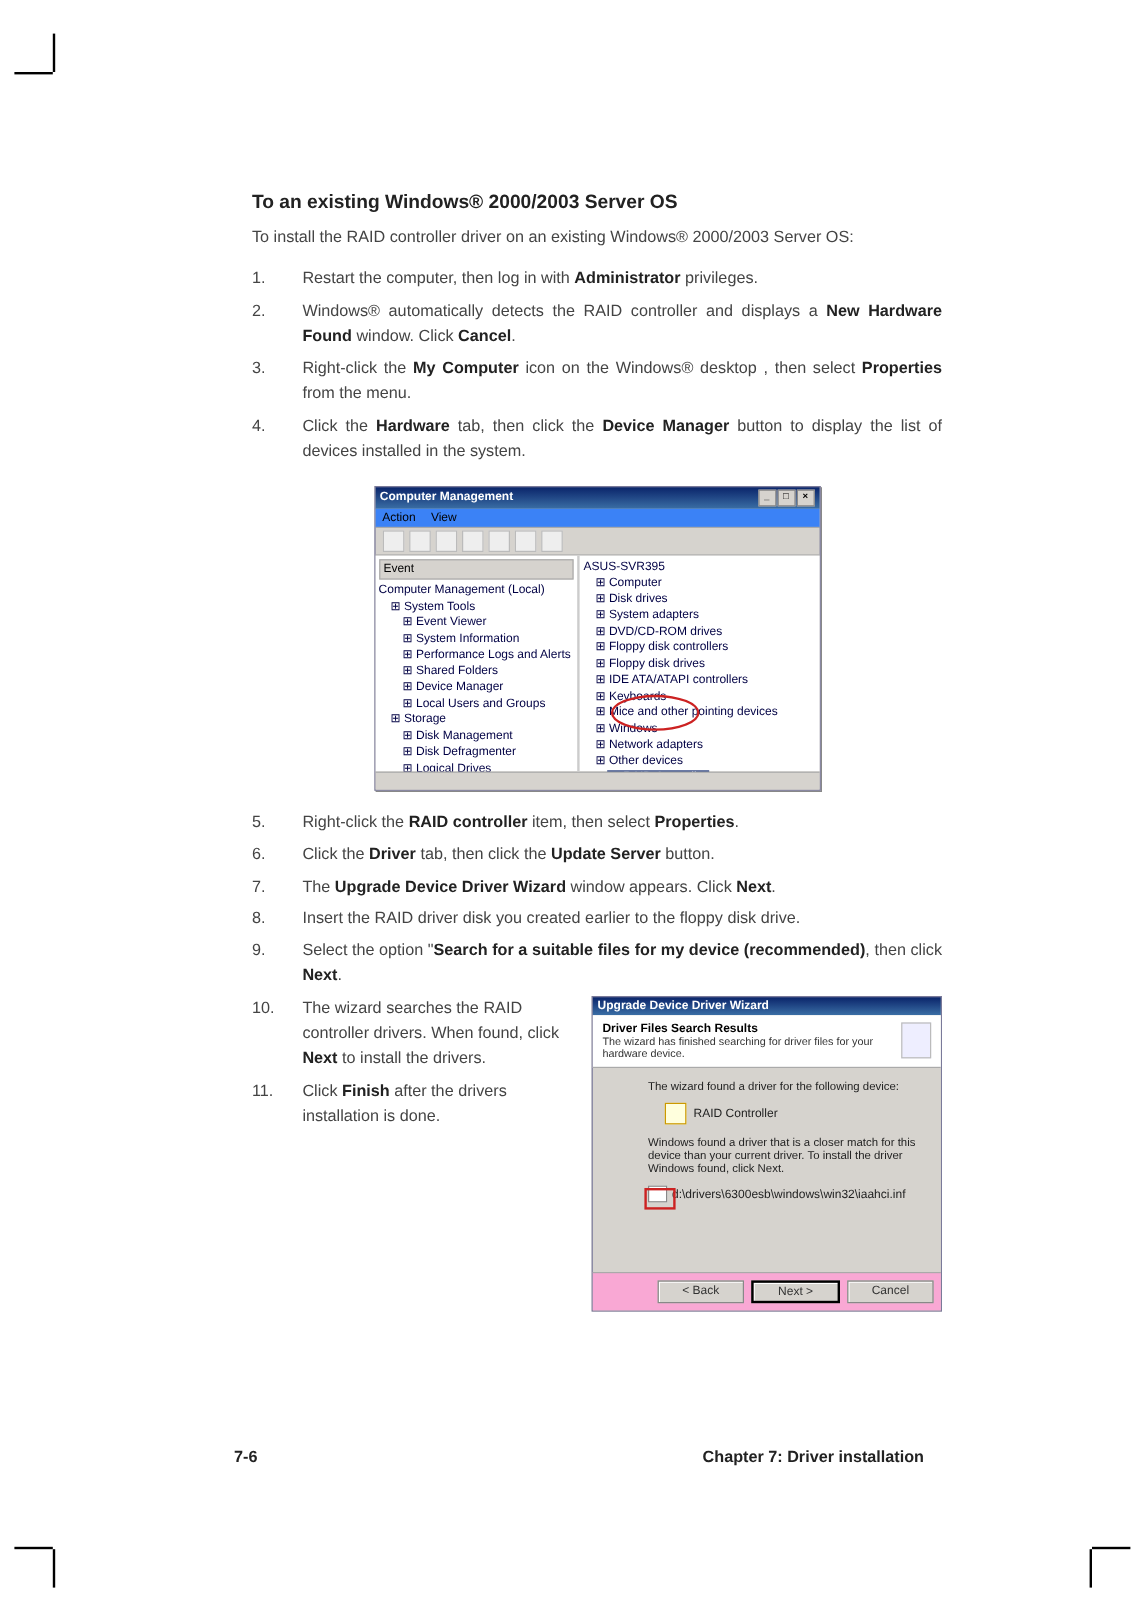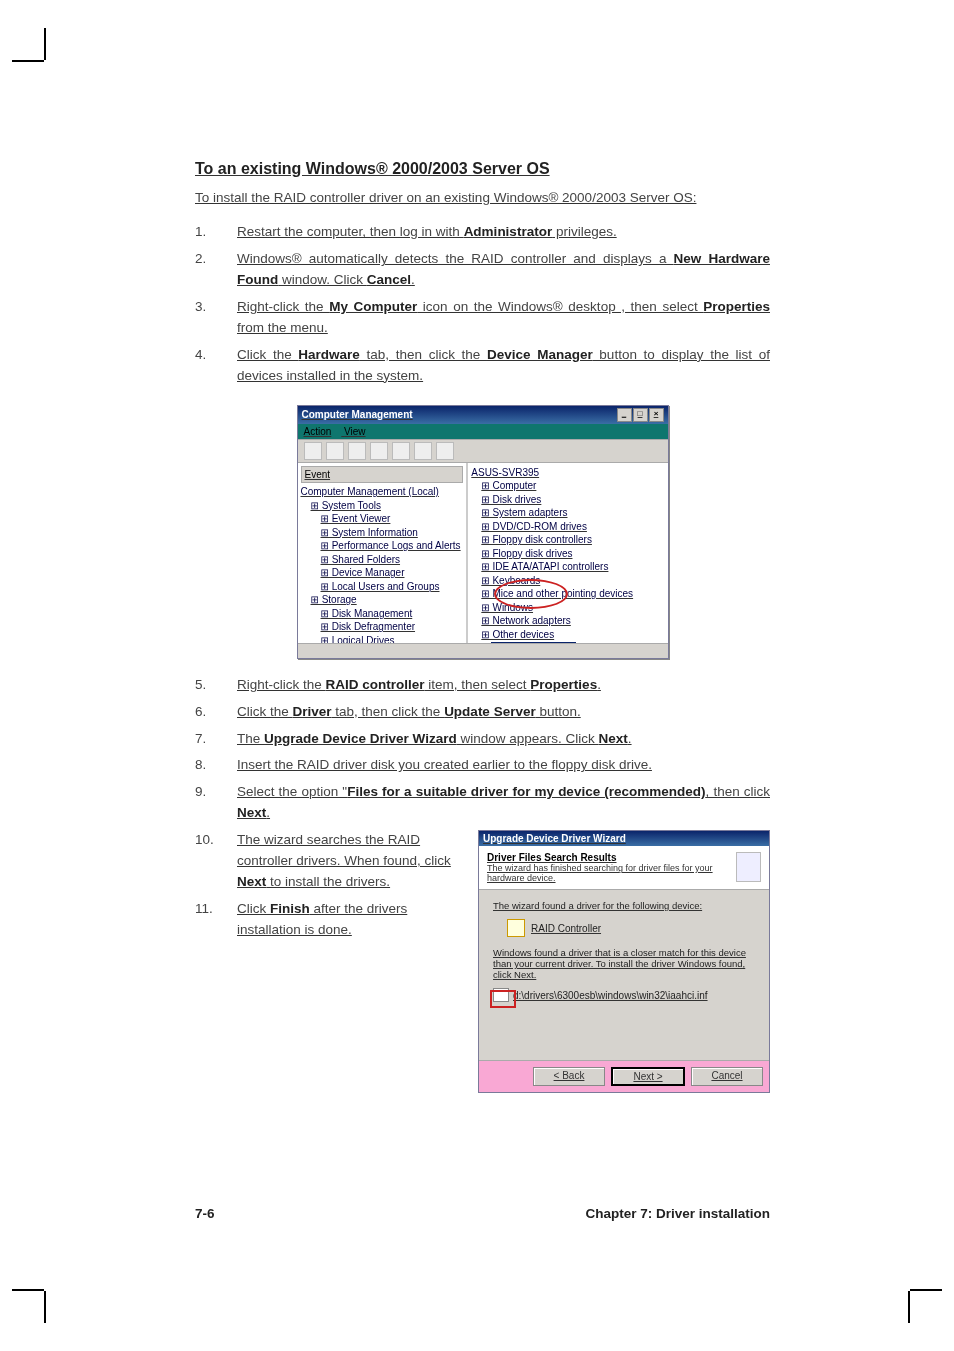--- a/index.html
+++ b/index.html
@@ -18,24 +18,23 @@
   .crop-tl::after  { content:""; position:absolute; width:2px; height:32px; background:#000; left:0; top:-32px; }
   .crop-bl { bottom: 60px; left: 44px; }
   .crop-bl::before { content:""; position:absolute; width:32px; height:2px; background:#000; left:-32px; bottom:0; }
   .crop-bl::after  { content:""; position:absolute; width:2px; height:32px; background:#000; left:0; bottom:-32px; }
   .crop-br { bottom: 60px; right: 44px; }
   .crop-br::before { content:""; position:absolute; width:32px; height:2px; background:#000; right:-32px; bottom:0; }
   .crop-br::after  { content:""; position:absolute; width:2px; height:32px; background:#000; right:0; bottom:-32px; }
 
   .page {
     position: absolute;
-    left: 195px;
+    left: 210px;
     top: 160px;
     width: 575px;
-    text-decoration: underline;
   }
   h2.section {
     font-size: 16px;
     font-weight: bold;
     color: #222;
     margin: 0 0 10px 0;
   }
   .intro {
     font-size: 13.5px;
     line-height: 1.5;
@@ -83,21 +82,21 @@
     padding: 2px 4px;
     display: flex;
     justify-content: space-between;
     align-items: center;
     font-size: 10px;
     font-weight: bold;
   }
   .winbtns { display:flex; gap:1px; }
   .winbtn { width:13px; height:12px; background:#d6d3ce; border:1px solid #888; color:#000; font-size:8px; text-align:center; line-height:10px; }
   .menubar {
-    background:#0f766e; padding:2px 6px; border-bottom:1px solid #aaa;
+    background:#3b82f6; padding:2px 6px; border-bottom:1px solid #aaa;
     font-size:10px; color:#000;
   }
   .menubar span { margin-right:10px; }
   .toolbar { padding:2px 6px; border-bottom:1px solid #aaa; display:flex; gap:4px; }
   .tbicon { width:16px; height:16px; background:#eee; border:1px solid #bbb; }
   .split { display:flex; background:#fff; height:180px; }
   .treepane { width:44%; border-right:2px solid #ccc; padding:3px; color:#004; overflow:hidden; }
   .treepane .hdr { background:#d6d3ce; border:1px solid #aaa; padding:1px 3px; margin-bottom:2px; color:#000; }
   .treepane div, .devpane div { white-space:nowrap; line-height:1.35; }
   .devpane { flex:1; padding:3px; color:#004; overflow:hidden; position:relative; }
@@ -118,21 +117,21 @@
     font-family: Tahoma, Arial, sans-serif;
     font-size: 10px;
   }
   .wizhdr {
     background:#fff; padding:6px 8px 6px 8px; border-bottom:1px solid #aaa;
     display:flex; justify-content:space-between; align-items:flex-start;
   }
   .wizhdr .t { font-weight:bold; color:#000; font-size:10px; }
   .wizhdr .s { color:#333; font-size:9px; }
   .wizicon { width:28px; height:28px; border:1px solid #bbb; background:#eef; }
-  .wizbody { background:#d6d3ce; padding:10px 14px 30px 14px; color:#222; position:relative; min-height:130px; }
+  .wizbody { background:#d6d3ce; padding:10px 14px 30px 14px; color:#222; position:relative; min-height:130px;margin-left:32px; }
   .wizbody .line { margin-bottom:8px; font-size:9.5px; }
   .devline { display:flex; align-items:center; gap:6px; margin:4px 0 10px 14px; }
   .devline .ic { width:16px; height:16px; background:#ffd; border:1px solid #c90; }
   .pathbox { display:flex; align-items:center; gap:4px; }
   .pathbox .ic2 { width:14px; height:12px; background:#fff; border:1px solid #888; }
   .redbox { position:absolute; border:2px solid #c22; width:22px; height:14px; left:11px; top:100px; }
   .wizbtns { border-top:1px solid #aaa; padding:6px; display:flex; justify-content:flex-end; gap:6px; background:#f9a8d4; }
   .wbtn { min-width:54px; padding:2px 8px; border:1px solid #888; background:#d6d3ce; font-size:10px; text-align:center; box-shadow:1px 1px 0 #fff inset; }
   .wbtn.def { border:2px solid #000; }
 
@@ -227,21 +226,21 @@
       </div>
     </div>
     <div class="statusbar"></div>
   </div>
 
   <div id="stepsB">
       <div style="position: relative; padding-left: 42px; font-size: 13.5px; line-height: 1.55; margin-bottom: 6px; color: rgb(68, 68, 68); text-align: justify;"><span style="position:absolute;left:0;">5.</span>Right-click the <span class="b">RAID controller</span> item, then select <span class="b">Properties</span>.</div>
       <div style="position: relative; padding-left: 42px; font-size: 13.5px; line-height: 1.55; margin-bottom: 6px; color: rgb(68, 68, 68); text-align: justify;"><span style="position:absolute;left:0;">6.</span>Click the <span class="b">Driver</span> tab, then click the <span class="b">Update Server</span> button.</div>
       <div style="position: relative; padding-left: 42px; font-size: 13.5px; line-height: 1.55; margin-bottom: 6px; color: rgb(68, 68, 68); text-align: justify;"><span style="position:absolute;left:0;">7.</span>The <span class="b">Upgrade Device Driver Wizard</span> window appears. Click <span class="b">Next</span>.</div>
       <div style="position: relative; padding-left: 42px; font-size: 13.5px; line-height: 1.55; margin-bottom: 6px; color: rgb(68, 68, 68); text-align: justify;"><span style="position:absolute;left:0;">8.</span>Insert the RAID driver disk you created earlier to the floppy disk drive.</div>
-      <div style="position: relative; padding-left: 42px; font-size: 13.5px; line-height: 1.55; margin-bottom: 6px; color: rgb(68, 68, 68); text-align: justify;"><span style="position:absolute;left:0;">9.</span>Select the option "<span class="b">Files for a suitable driver for my device (recommended)</span>, then click <span class="b">Next</span>.</div>
+      <div style="position: relative; padding-left: 42px; font-size: 13.5px; line-height: 1.55; margin-bottom: 6px; color: rgb(68, 68, 68); text-align: justify;"><span style="position:absolute;left:0;">9.</span>Select the option "<span class="b">Search for a suitable files for my device (recommended)</span>, then click <span class="b">Next</span>.</div>
     </div>
 
   <div class="col2">
     <div class="txtcol" id="stepsC">
         <div style="position: relative; padding-left: 42px; font-size: 13.5px; line-height: 1.55; margin-bottom: 6px; color: rgb(68, 68, 68);"><span style="position:absolute;left:0;">10.</span>The wizard searches the RAID controller drivers. When found, click <span class="b">Next</span> to install the drivers.</div>
         <div style="position: relative; padding-left: 42px; font-size: 13.5px; line-height: 1.55; margin-bottom: 6px; color: rgb(68, 68, 68);"><span style="position:absolute;left:0;">11.</span>Click <span class="b">Finish</span> after the drivers installation is done.</div>
       </div>
 
     <div class="wizard">
       <div class="titlebar" style="background:linear-gradient(#0a246a,#3a6ea5);">

